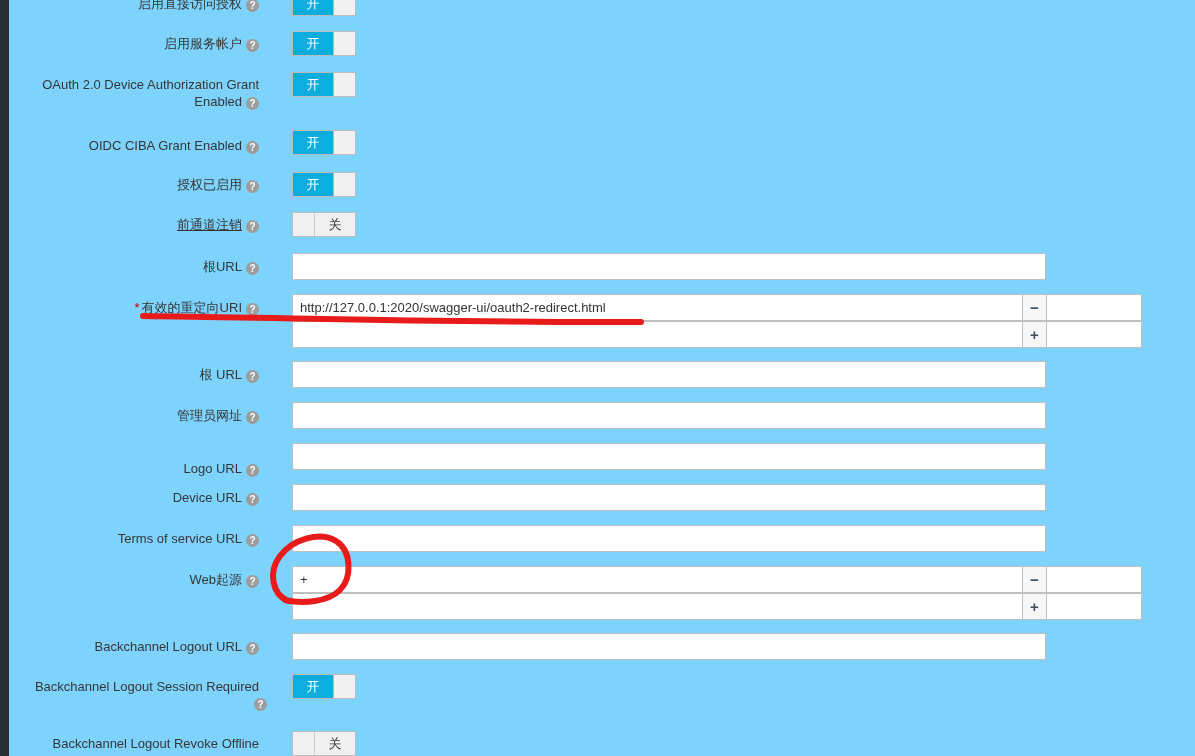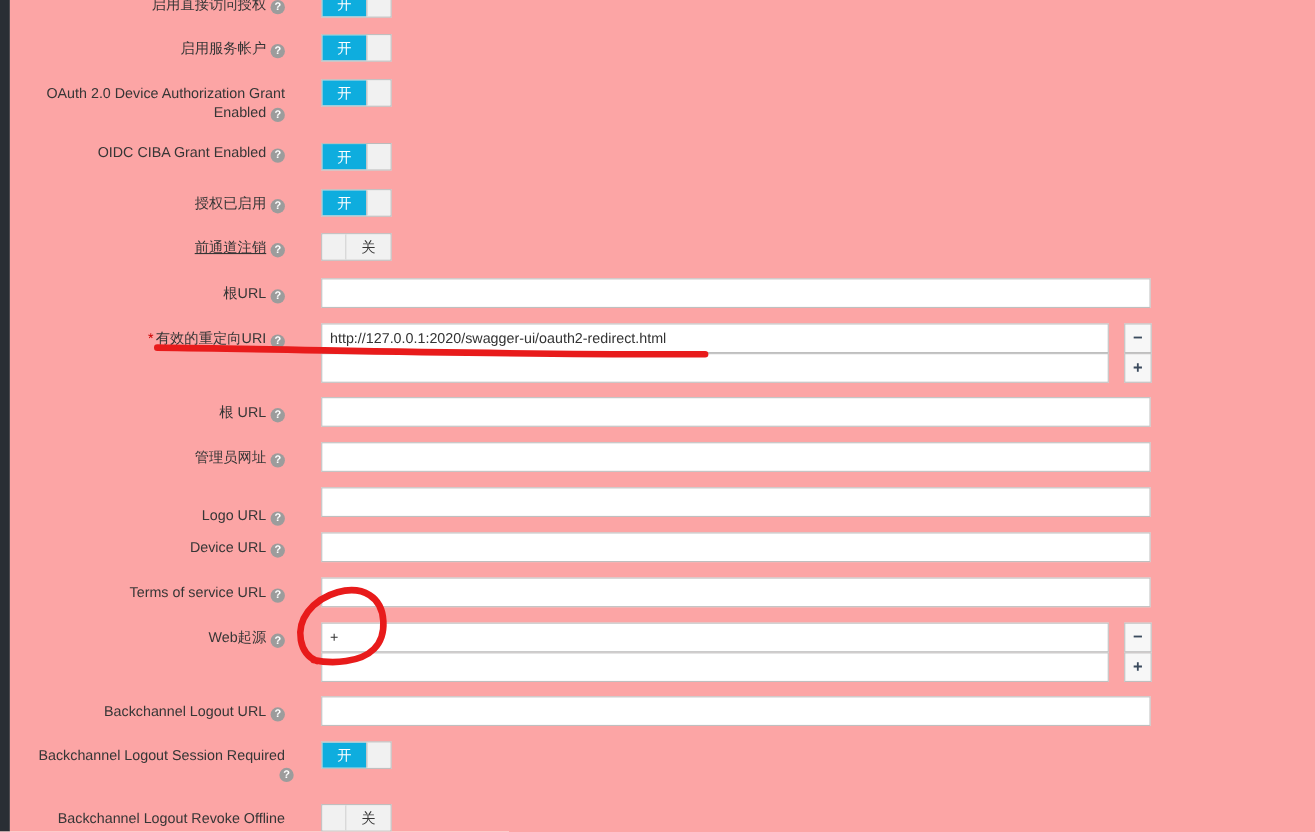--- a/index.html
+++ b/index.html
@@ -25,21 +25,21 @@
     left: 0; top: 0;
     width: 9px; height: 756px;
     background: #292e34;
   }
 
   
   #form-panel {
     position: absolute;
     left: 9px; top: 0;
     width: 1186px; height: 756px;
-    background: #fca5a5;
+    background: #7dd3fc;
   }
 
   .form-row {
     position: absolute;
     left: 0;
     width: 1186px;
   }
 
   .field-label {
     position: absolute;
@@ -132,21 +132,21 @@
     border: 1px solid #bfbfbf;
     background: #ffffff;
     font-family: "Liberation Sans", "DejaVu Sans", sans-serif;
     font-size: 13px;
     color: #333333;
     padding: 0 7px;
     line-height: 25px;
     outline: none;
   }
   .text-input.wide { width: 754px; }
-  .text-input.with-btn { width: 716px; }
+  .text-input.with-btn { width: 850px; }
 
   
   .adj-btn {
     position: absolute;
     width: 25px;
     height: 27px;
     border: 1px solid #bfbfbf;
     background: #f7f7f7;
     color: #3b4b5e;
     font-size: 15px;
@@ -190,21 +190,21 @@
 
   <div class="form-row" style="top:72px;">
     <div class="field-label" style="top:4px;"><span>OAuth 2.0 Device Authorization Grant</span><br><span>Enabled</span><span class="help-icon">?</span></div>
     <div class="switch on" style="left:283px; top:0px;">
       <div class="sw-label">开</div>
       <div class="sw-knob"></div>
     </div>
   </div>
 
   <div class="form-row" style="top:130px;">
-    <div class="field-label" style="top:0;"><span>OIDC CIBA Grant Enabled</span><span class="help-icon">?</span></div>
+    <div class="field-label" style="top:7px;"><span>OIDC CIBA Grant Enabled</span><span class="help-icon">?</span></div>
     <div class="switch on" style="left:283px; top:0px;">
       <div class="sw-label">开</div>
       <div class="sw-knob"></div>
     </div>
   </div>
 
   <div class="form-row" style="top:172px;">
     <div class="field-label" style="top:4px;"><span>授权已启用</span><span class="help-icon">?</span></div>
     <div class="switch on" style="left:283px; top:0px;">
       <div class="sw-label">开</div>

